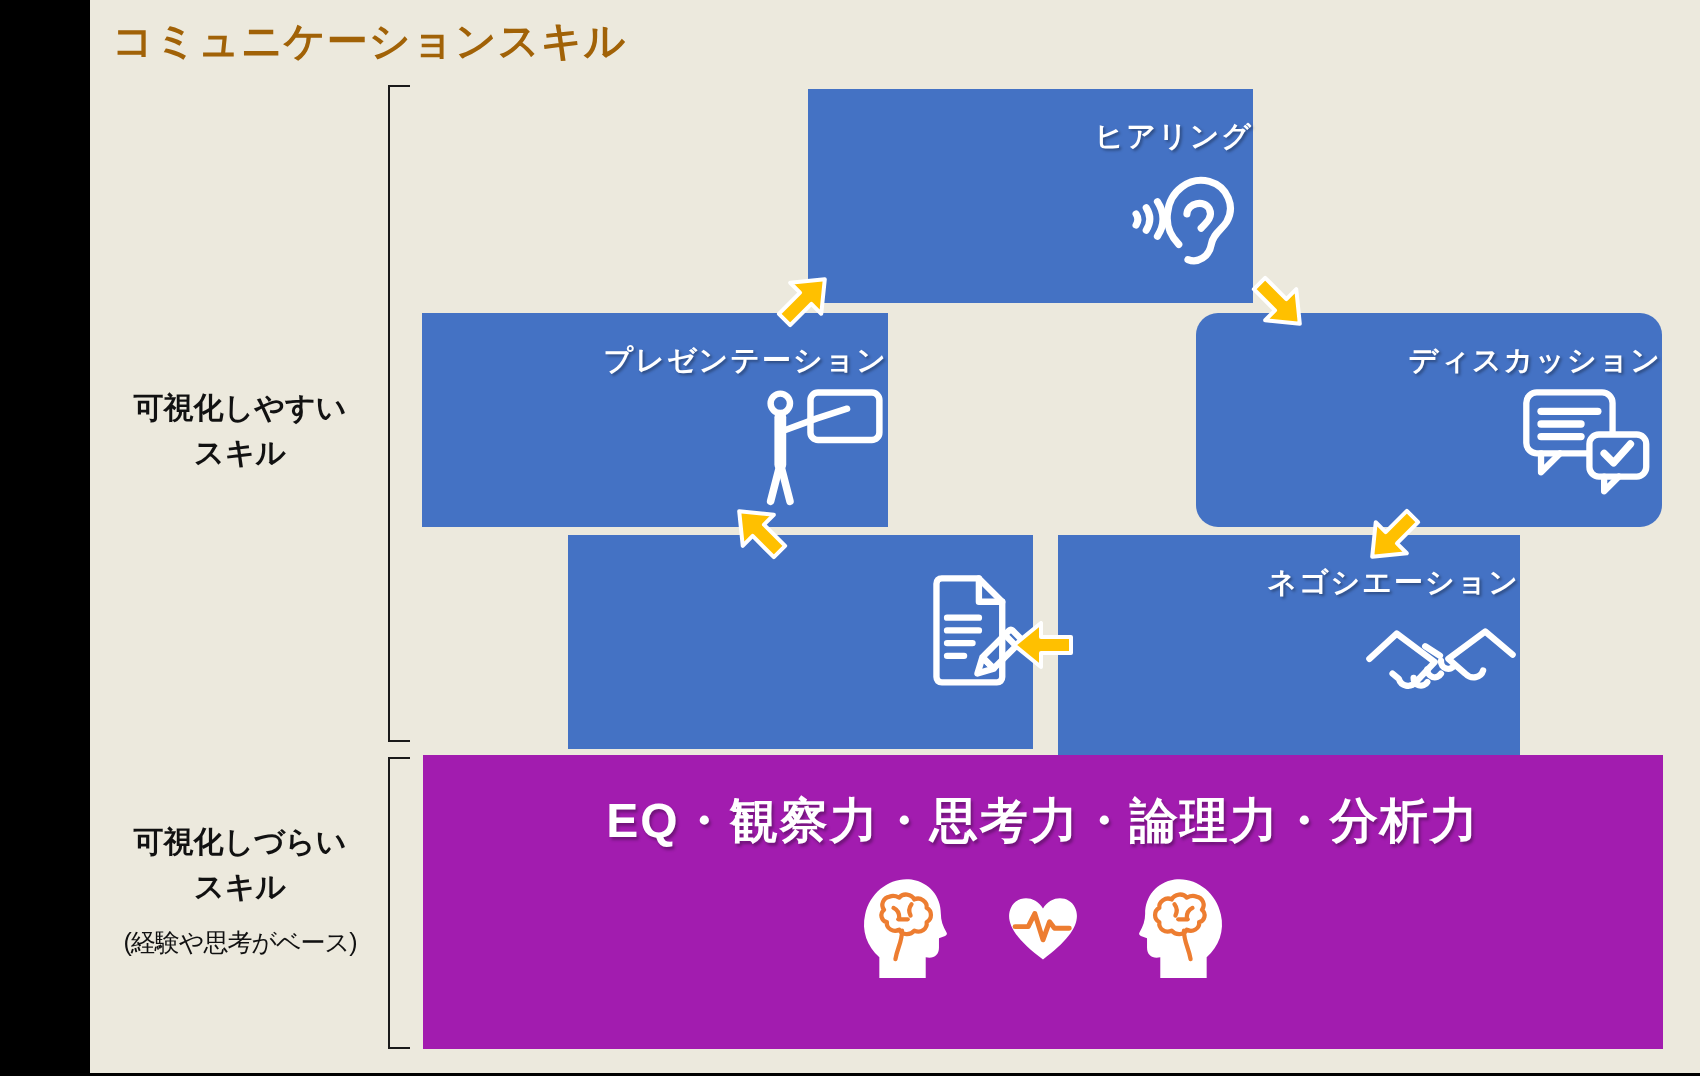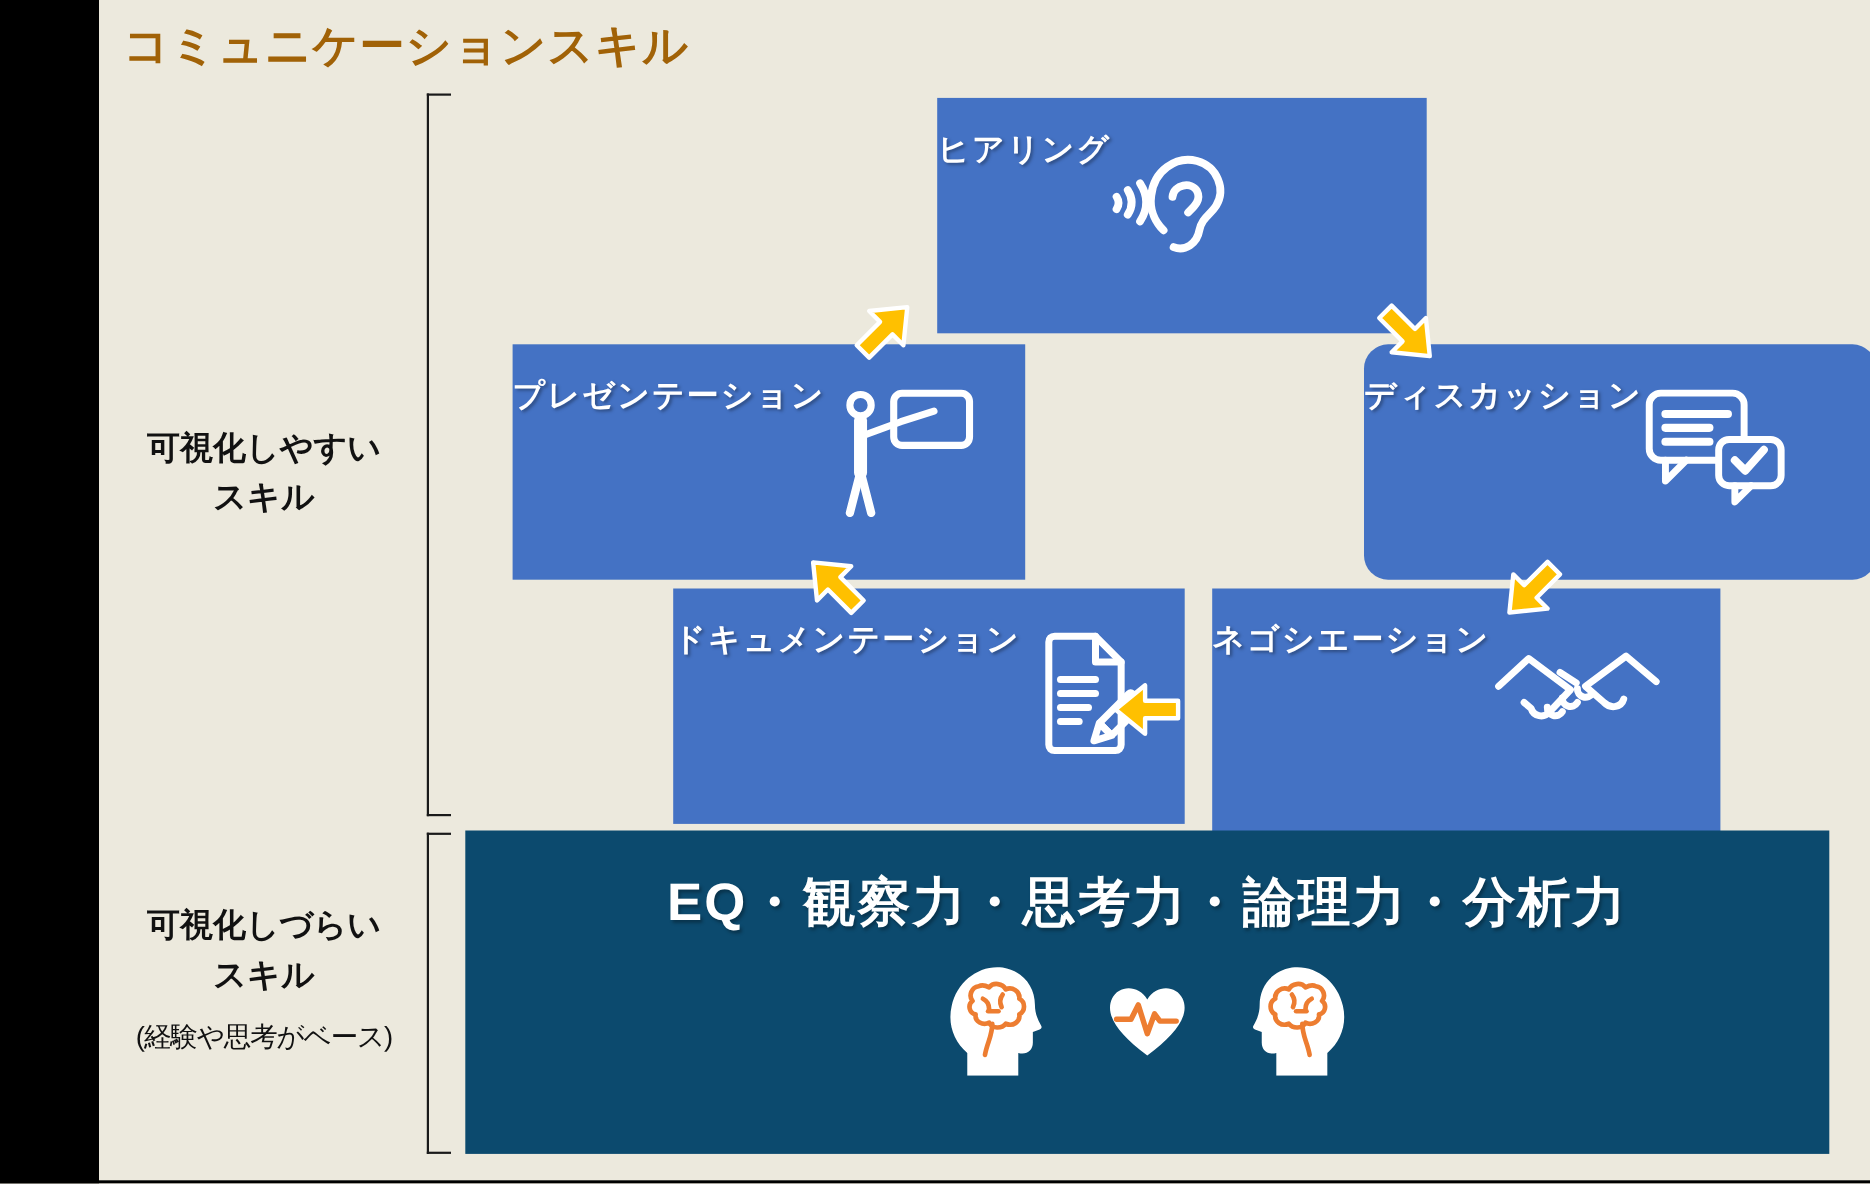--- a/index.html
+++ b/index.html
@@ -29,37 +29,37 @@
   .side-label{
     position:absolute;left:95px;width:290px;text-align:center;color:#111;
   }
   .side-label .big{font-size:30px;font-weight:700;line-height:1.5;}
   .side-label .note{font-size:25px;font-weight:400;margin-top:17px;letter-spacing:-1px;}
   .side-label.easy{top:385px;}
   .side-label.hard{top:819px;}
 
   .skill-box{
     position:absolute;background:#4472C4;color:#fff;
-    display:flex;align-items:flex-start;
-    box-sizing:border-box;padding-top:30px;margin-left:44px;
+    display:flex;flex-direction:column;align-items:flex-end;
+    box-sizing:border-box;padding-top:30px;
   }
   .skill-box .label{
     font-size:29px;font-weight:700;letter-spacing:2px;line-height:1.2;
     text-shadow:2px 2px 3px rgba(0,0,0,0.35);white-space:nowrap;
   }
   .skill-box svg{margin-top:8px;}
   .box-hearing      {left:808px; top:89px;  width:445px;height:214px;}
   .box-presentation {left:422px; top:313px; width:466px;height:214px;}
   .box-discussion   {left:1196px;top:313px; width:466px;height:214px;border-radius:22px;}
   .box-documentation{left:568px; top:535px; width:465px;height:214px;}
   .box-negotiation  {left:1058px;top:535px; width:462px;height:268px;}
 
   .base-box{
     position:absolute;left:423px;top:755px;width:1240px;height:294px;
-    background:#0c4a6e;color:#fff;display:flex;flex-direction:column;align-items:center;
+    background:#a21caf;color:#fff;display:flex;flex-direction:column;align-items:center;
     box-sizing:border-box;padding-top:38px;
   }
   .base-box .label{
     font-size:48px;font-weight:700;letter-spacing:2px;line-height:1.15;
     text-shadow:2px 3px 3px rgba(0,0,0,0.3);white-space:nowrap;
   }
   .base-icons{display:flex;align-items:center;gap:46px;margin-top:24px;}
 
   .arrow{position:absolute;width:64px;height:56px;}
   .arrow svg{display:block;width:64px;height:56px;}
@@ -132,21 +132,20 @@
         <path d="M20,36 H58" stroke-width="7"></path>
         <path d="M20,48 H58" stroke-width="7"></path>
         <rect x="66" y="46" width="54" height="40" rx="9" fill="#4472C4"></rect>
         <path d="M80,86 L80,100 L94,86"></path>
         <path d="M80,64 L89,73 L105,55" stroke-width="7"></path>
       </g>
     </svg>
   </div>
 
   <div class="skill-box box-documentation">
-    <div class="label">ドキュメンテーション</div>
     <svg width="122" height="119" viewBox="0 0 115 112">
       <g class="wic" stroke-width="6">
         <path d="M24,10 C24,7 26,5 29,5 H64 L86,27 V98 C86,101 84,103 81,103 H29 C26,103 24,101 24,98 Z"></path>
         <path d="M64,5 V27 H86"></path>
         <path d="M34,42 H64"></path>
           <path d="M34,54 H64"></path>
           <path d="M34,66 H58"></path>
           <path d="M34,78 H50"></path>
         <g transform="rotate(45 80 78)">
           <rect x="72" y="50" width="15" height="38" rx="2"></rect>

